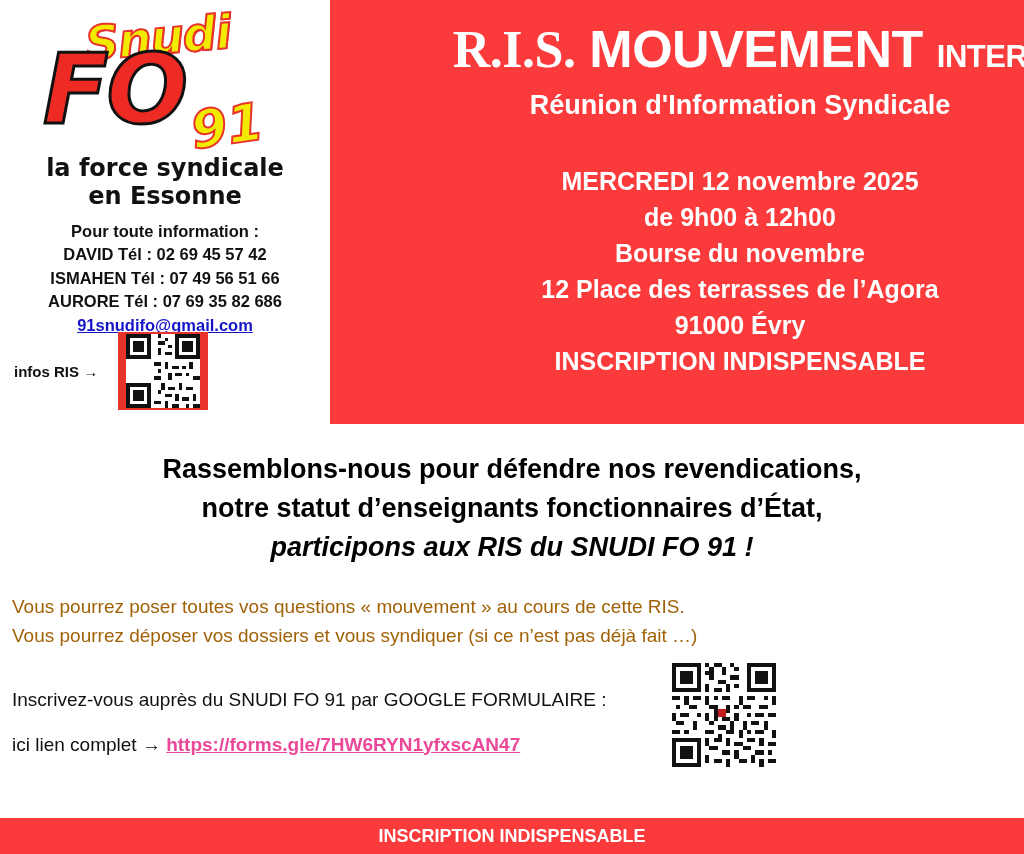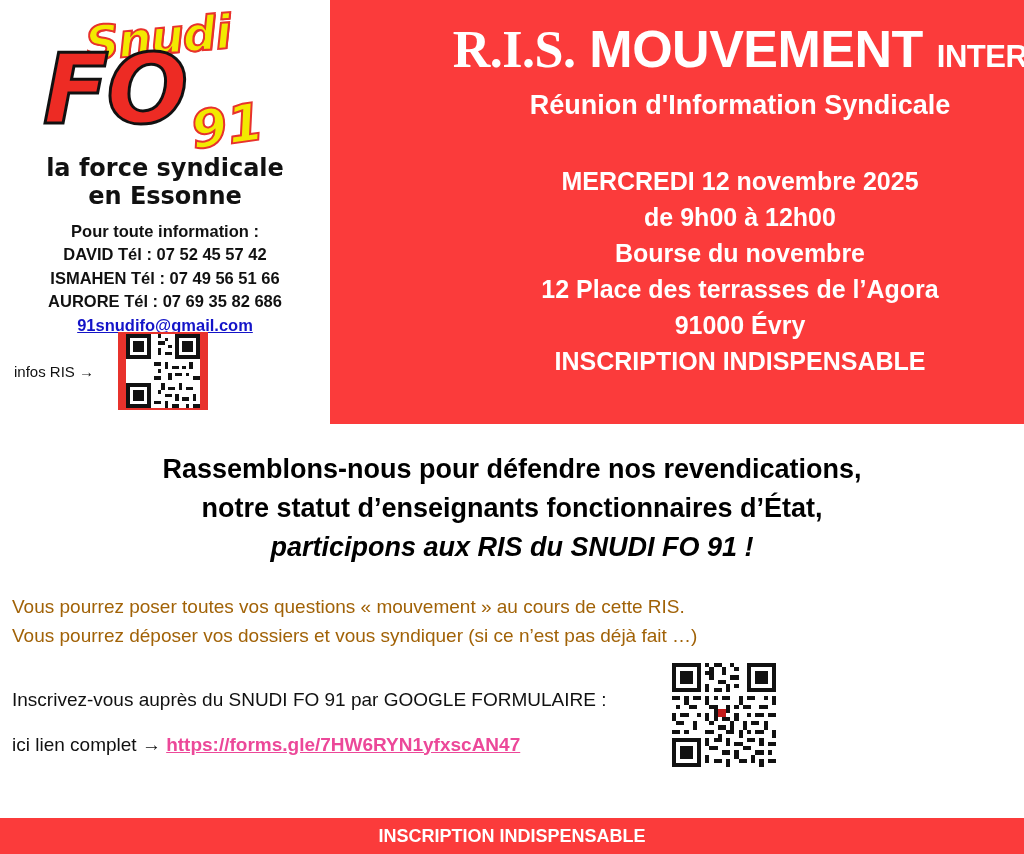--- a/index.html
+++ b/index.html
@@ -118,21 +118,21 @@
   .qr-row {
     position: absolute;
     left: 10px;
     top: 332px;
     width: 320px;
     display: flex;
     align-items: center;
   }
   .qr-label {
     font-size: 15px;
-    font-weight: normal;
+    font-weight: bold;
     color: #111;
     width: 104px;
     text-align: left;
     padding-left: 4px;
   }
   .qr-small {
     width: 90px;
     height: 78px;
     background: #e8322c;
     padding: 2px;
@@ -251,21 +251,21 @@
       <div class="logo-wrap">
         <div class="logo-snudi">Snudi</div>
         <div class="logo-fo">FO</div>
         <div class="logo-91">91</div>
         <div class="logo-tag1">la force syndicale</div>
         <div class="logo-tag2">en Essonne</div>
       </div>
 
       <div class="contact-block">
         <div>Pour toute information :</div>
-        <div>DAVID Tél : 07 52 45 57 42</div>
+        <div>DAVID Tél : 02 69 45 57 42</div>
         <div>ISMAHEN Tél : 07 49 56 51 66</div>
         <div>AURORE Tél : 07 69 35 82 686</div>
         <div class="email">91snudifo@gmail.com</div>
       </div>
 
       <div class="qr-row">
         <div class="qr-label">infos RIS →</div>
         <div class="qr-small">
           <svg width="86" height="74" viewBox="0 0 21 21" shape-rendering="crispEdges">
             <rect width="21" height="21" fill="#ffffff"></rect>

